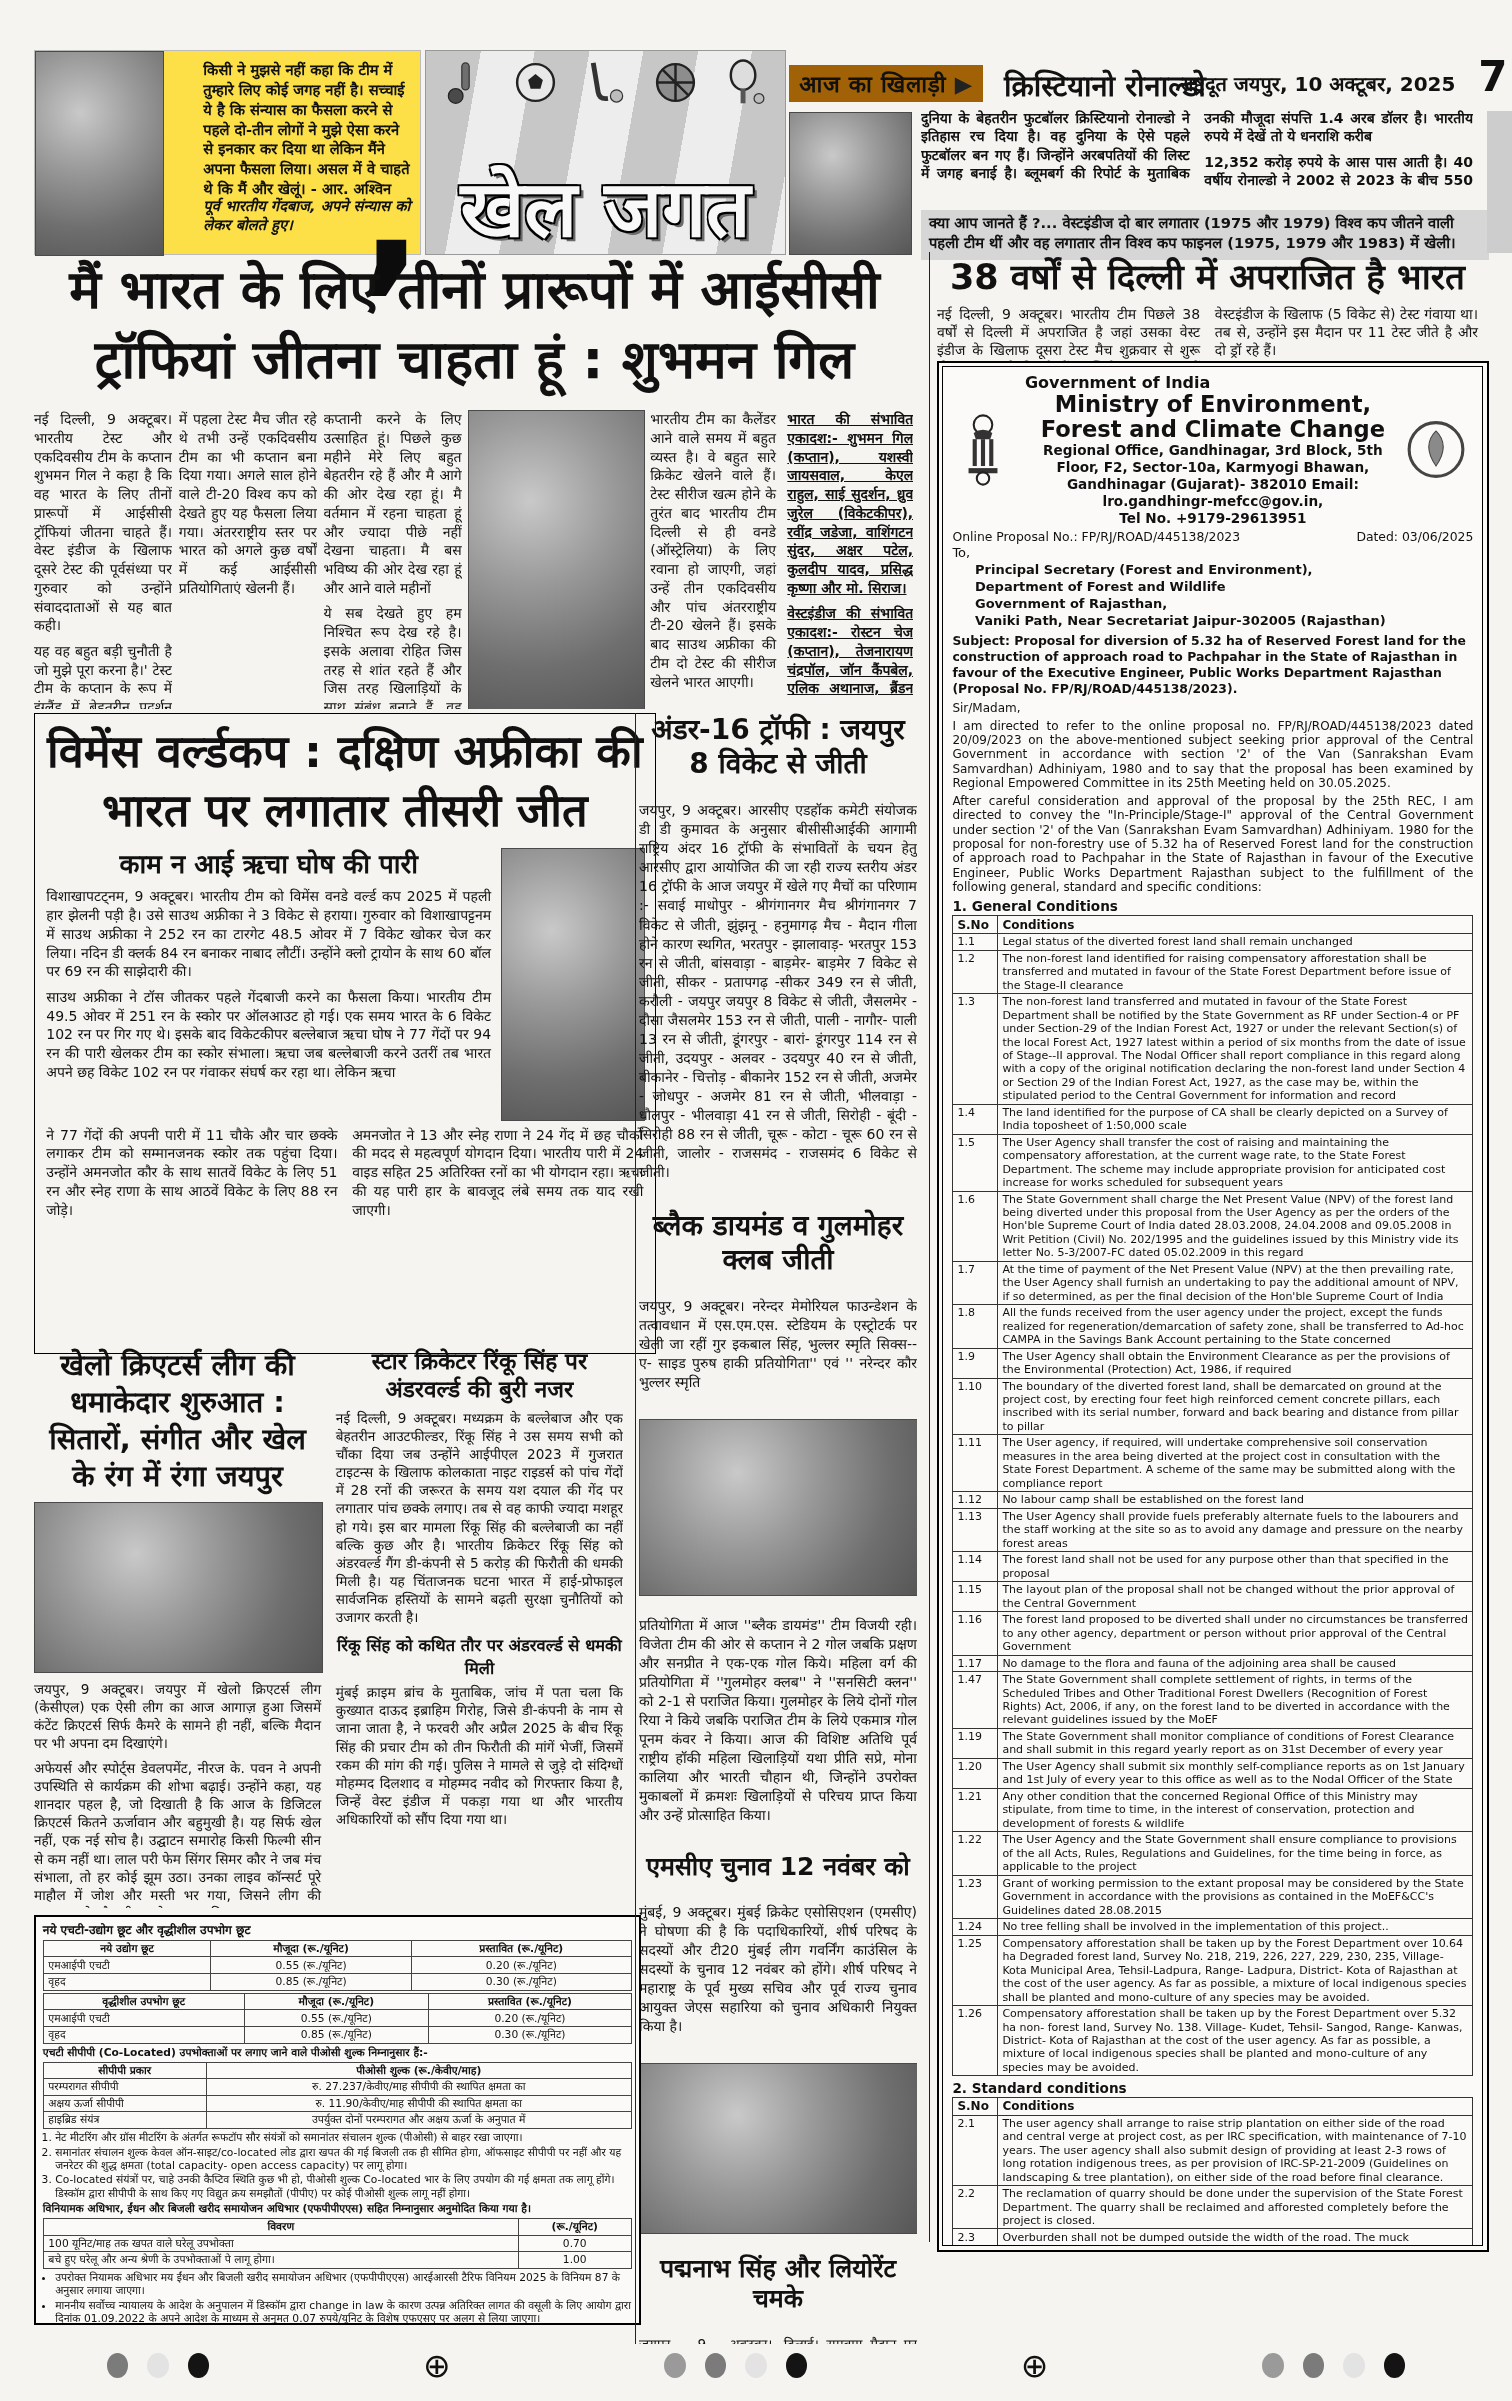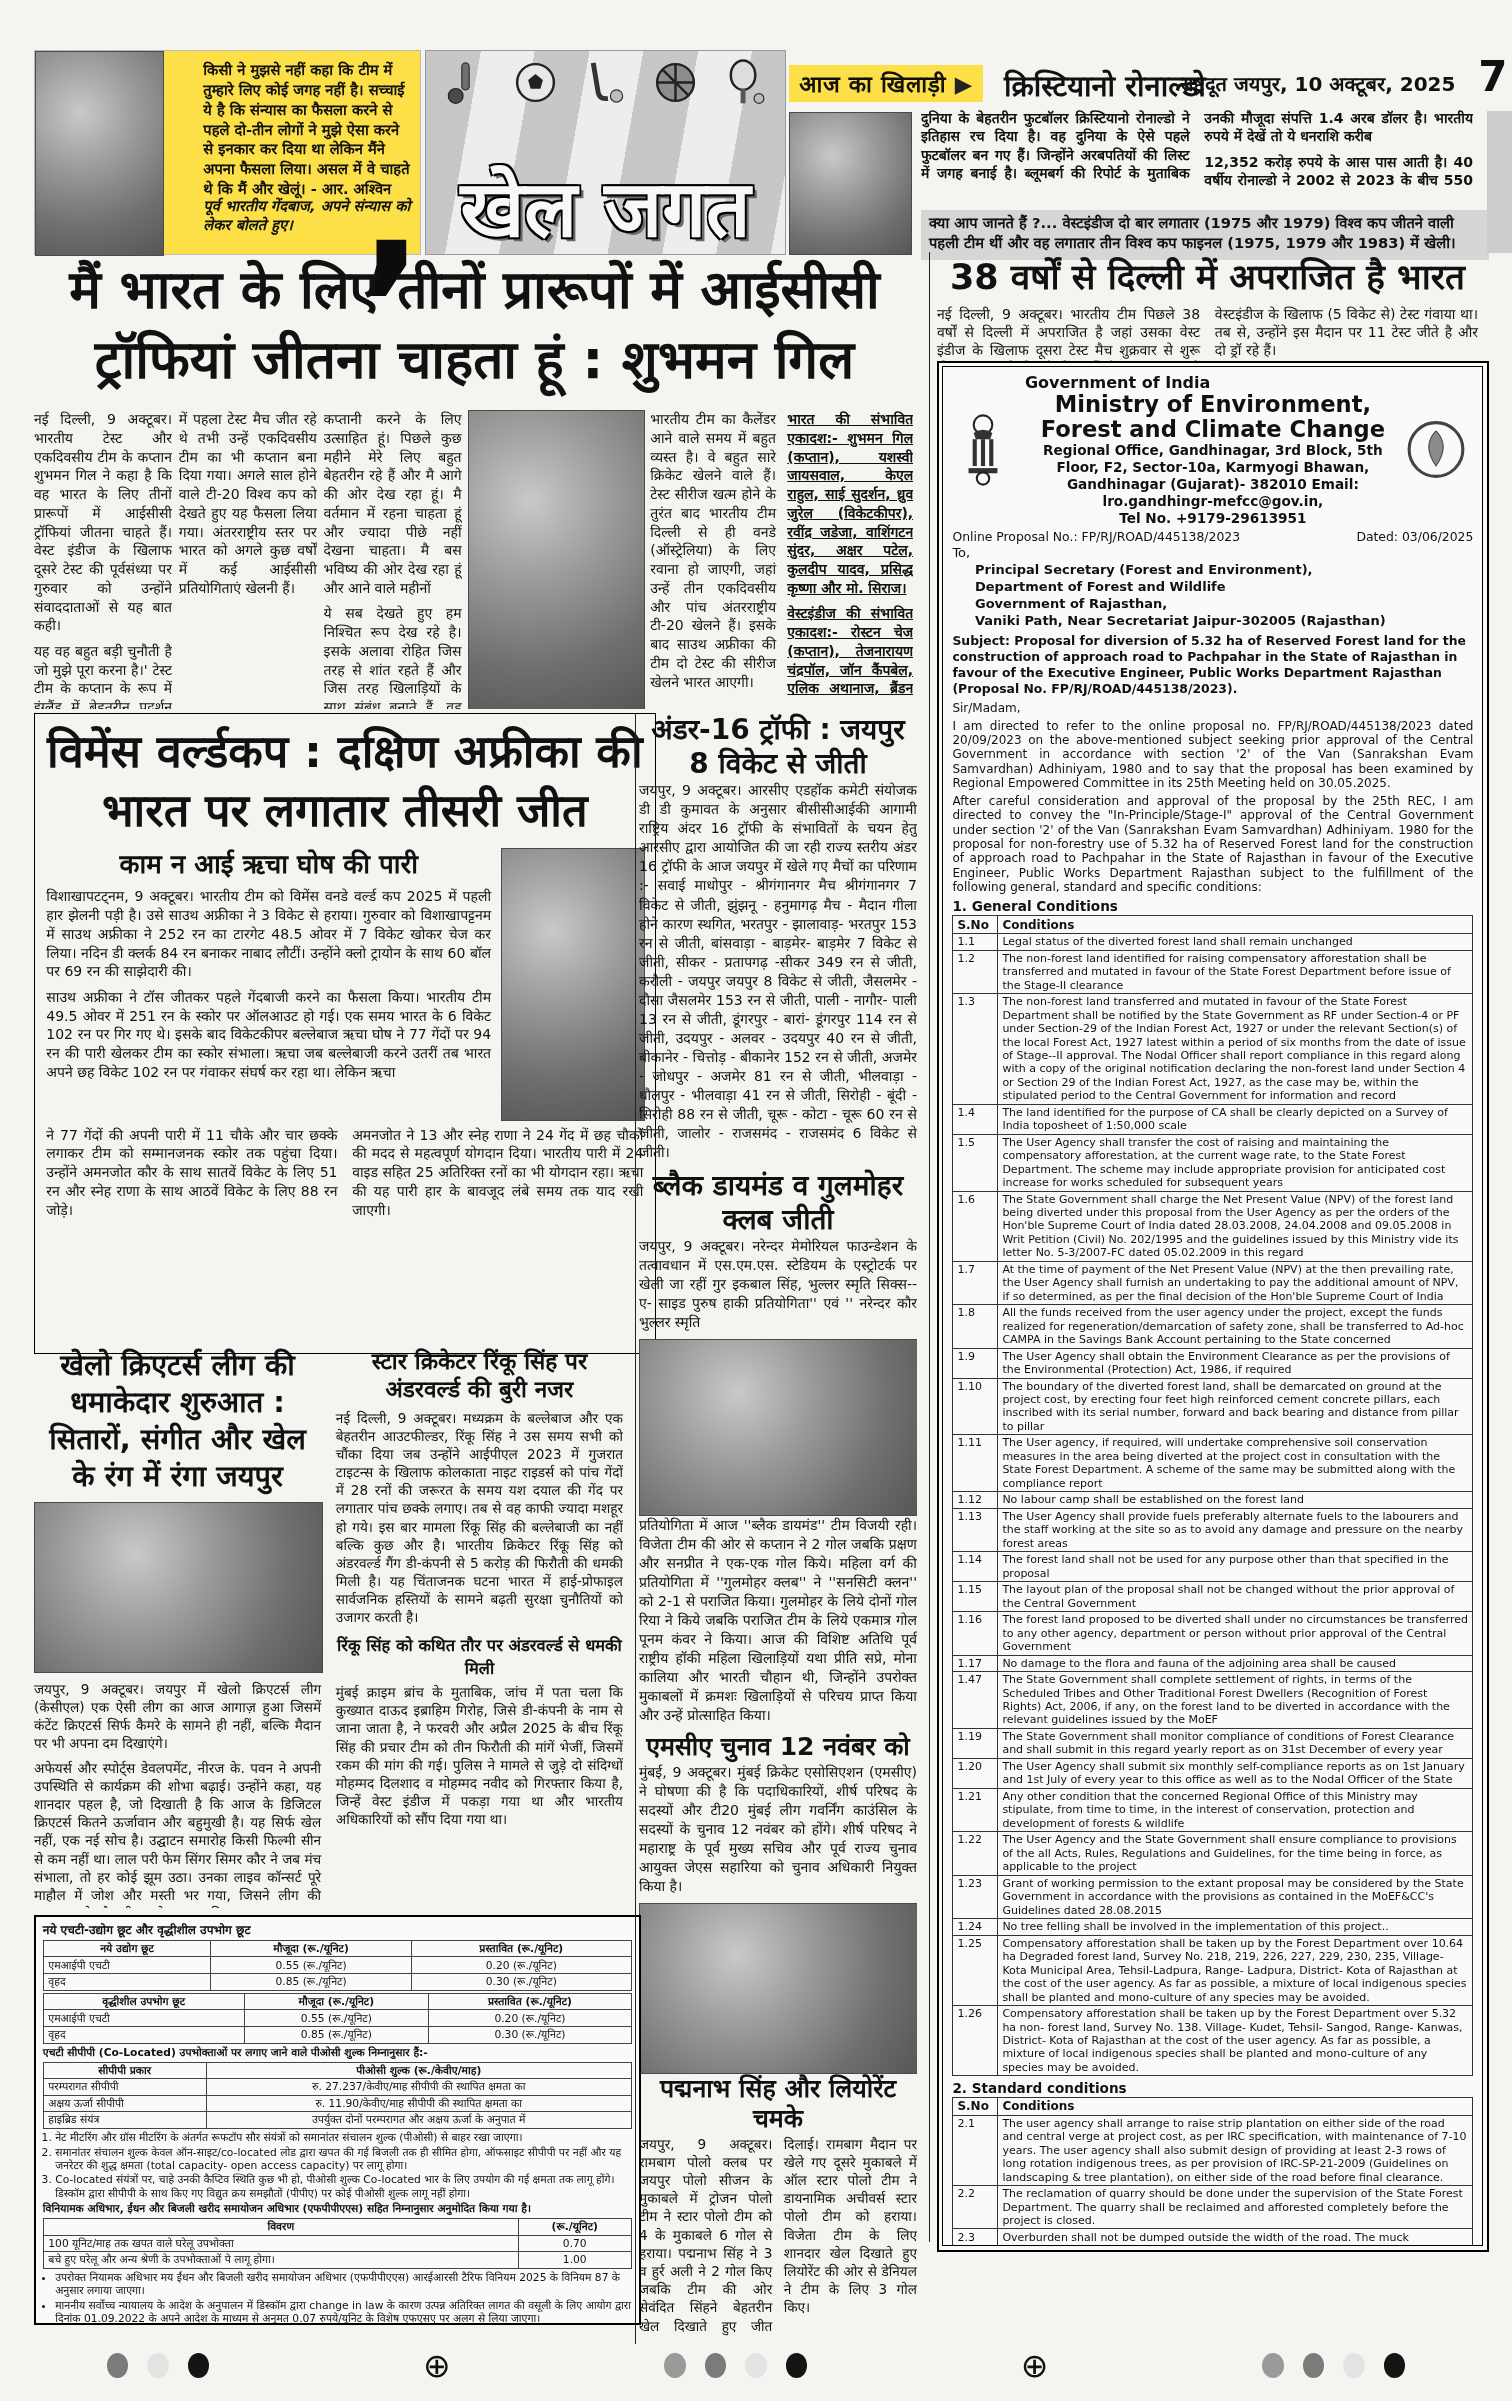--- a/index.html
+++ b/index.html
@@ -21,21 +21,21 @@
   .big-comma{position:absolute;right:-3.4px;bottom:-44px;font-size:169px;font-weight:900;line-height:1;color:#0c0c0c;}
 
   .masthead{left:425px;top:50px;width:359px;height:203px;
     background:repeating-linear-gradient(100deg,#c7c7c7 0 54px,#ededed 54px 107px);
     display:flex;flex-direction:column;justify-content:space-between;border:0.6px solid #999;}
   .mast-icons{display:flex;justify-content:space-around;align-items:center;padding:6.8px 4.5px 0 4.5px;}
   .mast-title{font-size:78px;font-weight:900;text-align:center;line-height:1;margin-bottom:5.6px;
     color:#f8f8f8;text-shadow:-1.7px -1.7px 0 #000,1.7px -1.7px 0 #000,-1.7px 1.7px 0 #000,1.7px 1.7px 0 #000,4px 4px 0 #6a6a6a;}
 
   .top-right{left:789px;top:50px;width:689px;height:203px;}
-  .badge{position:absolute;left:0;top:14.7px;background:#fde047;color:#111;padding:3.4px 10.2px;
+  .badge{position:absolute;left:0;top:14.7px;background:#a16207;color:#111;padding:3.4px 10.2px;
          font-size:22.6px;font-weight:900;letter-spacing:0.6px;}
   .badge .arrow{color:#222;}
   .player-headline{position:absolute;left:215px;top:14.7px;font-size:29px;font-weight:900;}
   .dateline{position:absolute;right:22.6px;top:20.3px;font-size:20px;font-weight:800;}
   .ronaldo-photo{position:absolute;left:0;top:62px;width:121px;height:141px;}
   .ron-cols{position:absolute;left:132px;top:59px;width:552px;height:97px;column-count:2;column-gap:14.7px;
             font-size:14px;font-weight:600;line-height:1.32;overflow:hidden;}
   .know-box{position:absolute;left:132px;top:160px;width:552px;height:43px;background:#d6d6d6;
             font-size:14.7px;font-weight:800;line-height:1.35;padding:3.4px 8px;overflow:hidden;}
   .pagenum{position:absolute;right:4.5px;top:52px;font-size:42px;font-weight:800;}
@@ -53,21 +53,21 @@
   
   .ww-box{left:34px;top:713px;width:597px;height:621px;border:1.7px solid #000;padding:9px 11.3px;overflow:hidden;background:#f5f4f1;}
   .ww-headline{font-size:45px;font-weight:900;text-align:center;line-height:1.3;margin-bottom:8px;}
   .ww-mid{display:grid;grid-template-columns:1fr 142px;gap:10.2px;}
   .ww-subhead{font-size:26px;font-weight:900;text-align:center;line-height:1.25;margin-bottom:6.8px;}
   .ww-photo{width:142px;height:271px;}
   .ww-body{font-size:14px;line-height:1.34;}
   .ww-bottom{column-count:2;column-gap:14.7px;font-size:14px;line-height:1.34;margin-top:4.5px;}
 
   
-  .mid-col{left:639px;top:713px;width:278px;height:1631px;display:flex;flex-direction:column;gap:0;overflow:hidden;}
+  .mid-col{left:639px;top:713px;width:278px;height:1631px;display:flex;flex-direction:column;gap:20px;overflow:hidden;}
   .sec-head{font-size:28px;font-weight:900;text-align:center;line-height:1.22;}
   .sec-head.small{font-size:25px;}
   .mid-col p{font-size:14px;line-height:1.36;}
   .hockey-photo{width:100%;height:175px;flex:none;}
   .polo-photo{width:100%;height:169px;flex:none;}
   .polo-body{column-count:2;column-gap:11.3px;font-size:13.6px;line-height:1.34;}
 
   
   .lb-row{left:34px;top:1347px;width:589px;height:561px;display:grid;grid-template-columns:1fr 1fr;gap:14.7px;overflow:hidden;}
   .kcl-head{font-size:29px;font-weight:900;text-align:center;line-height:1.28;}

